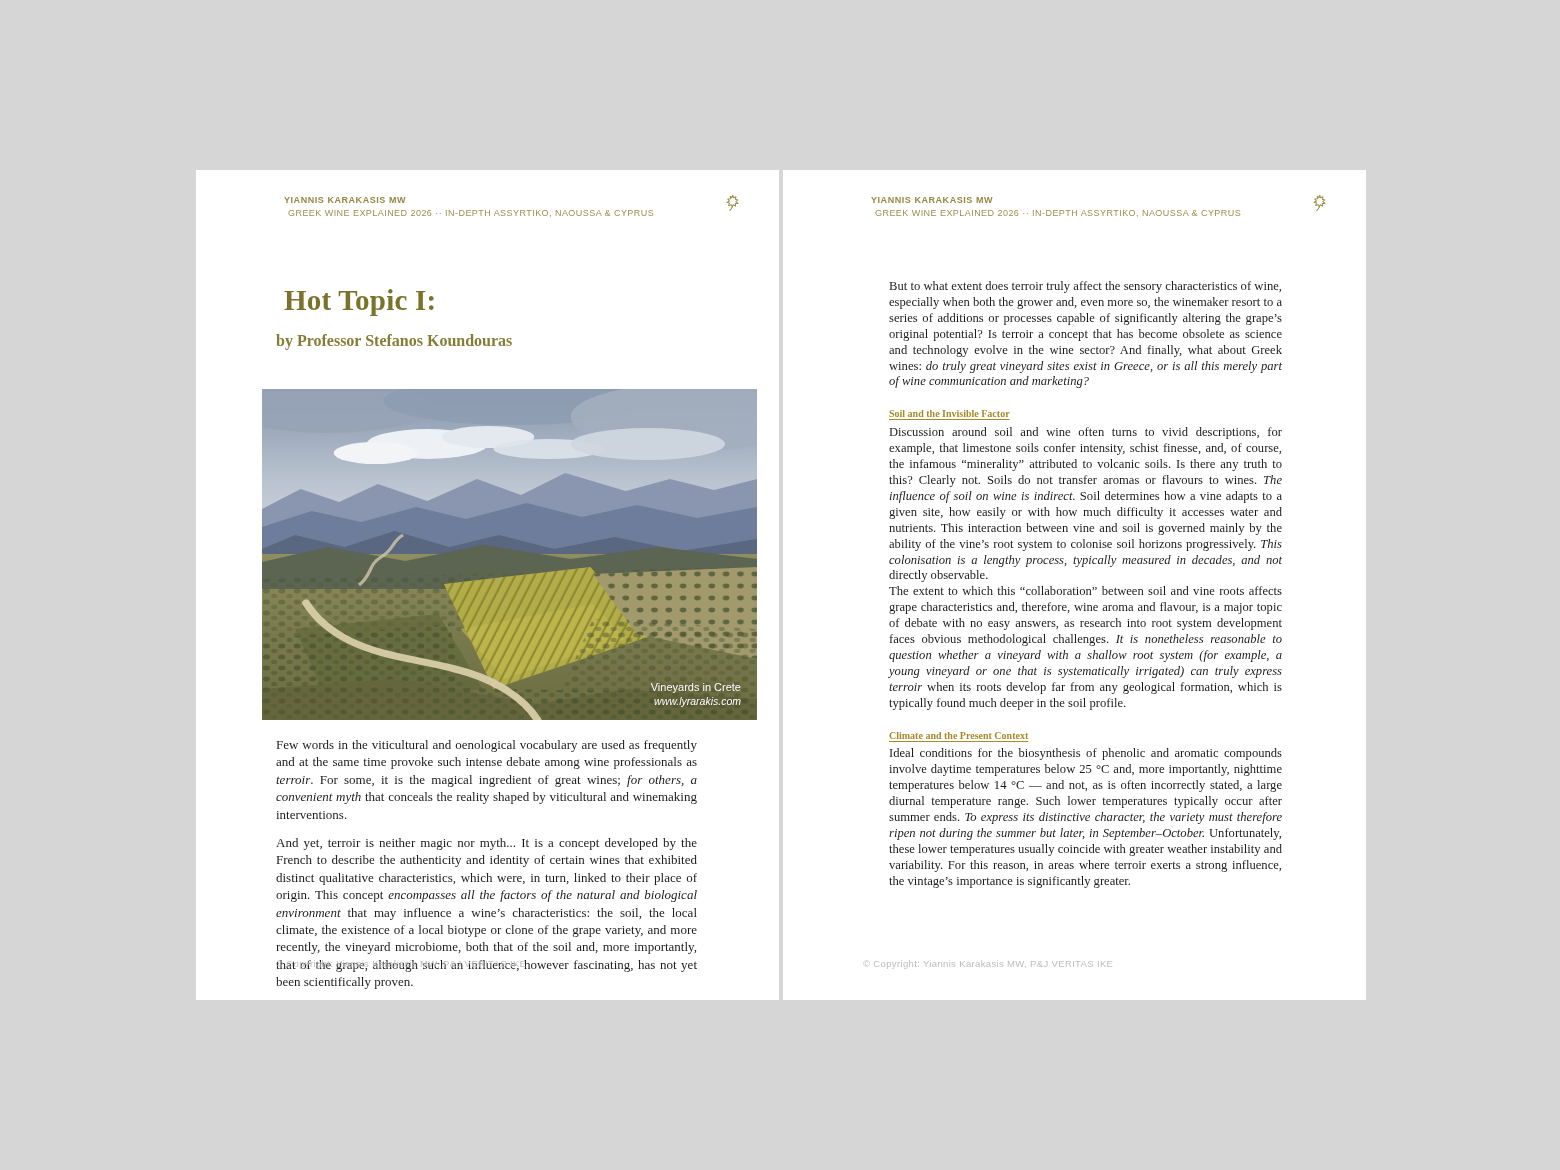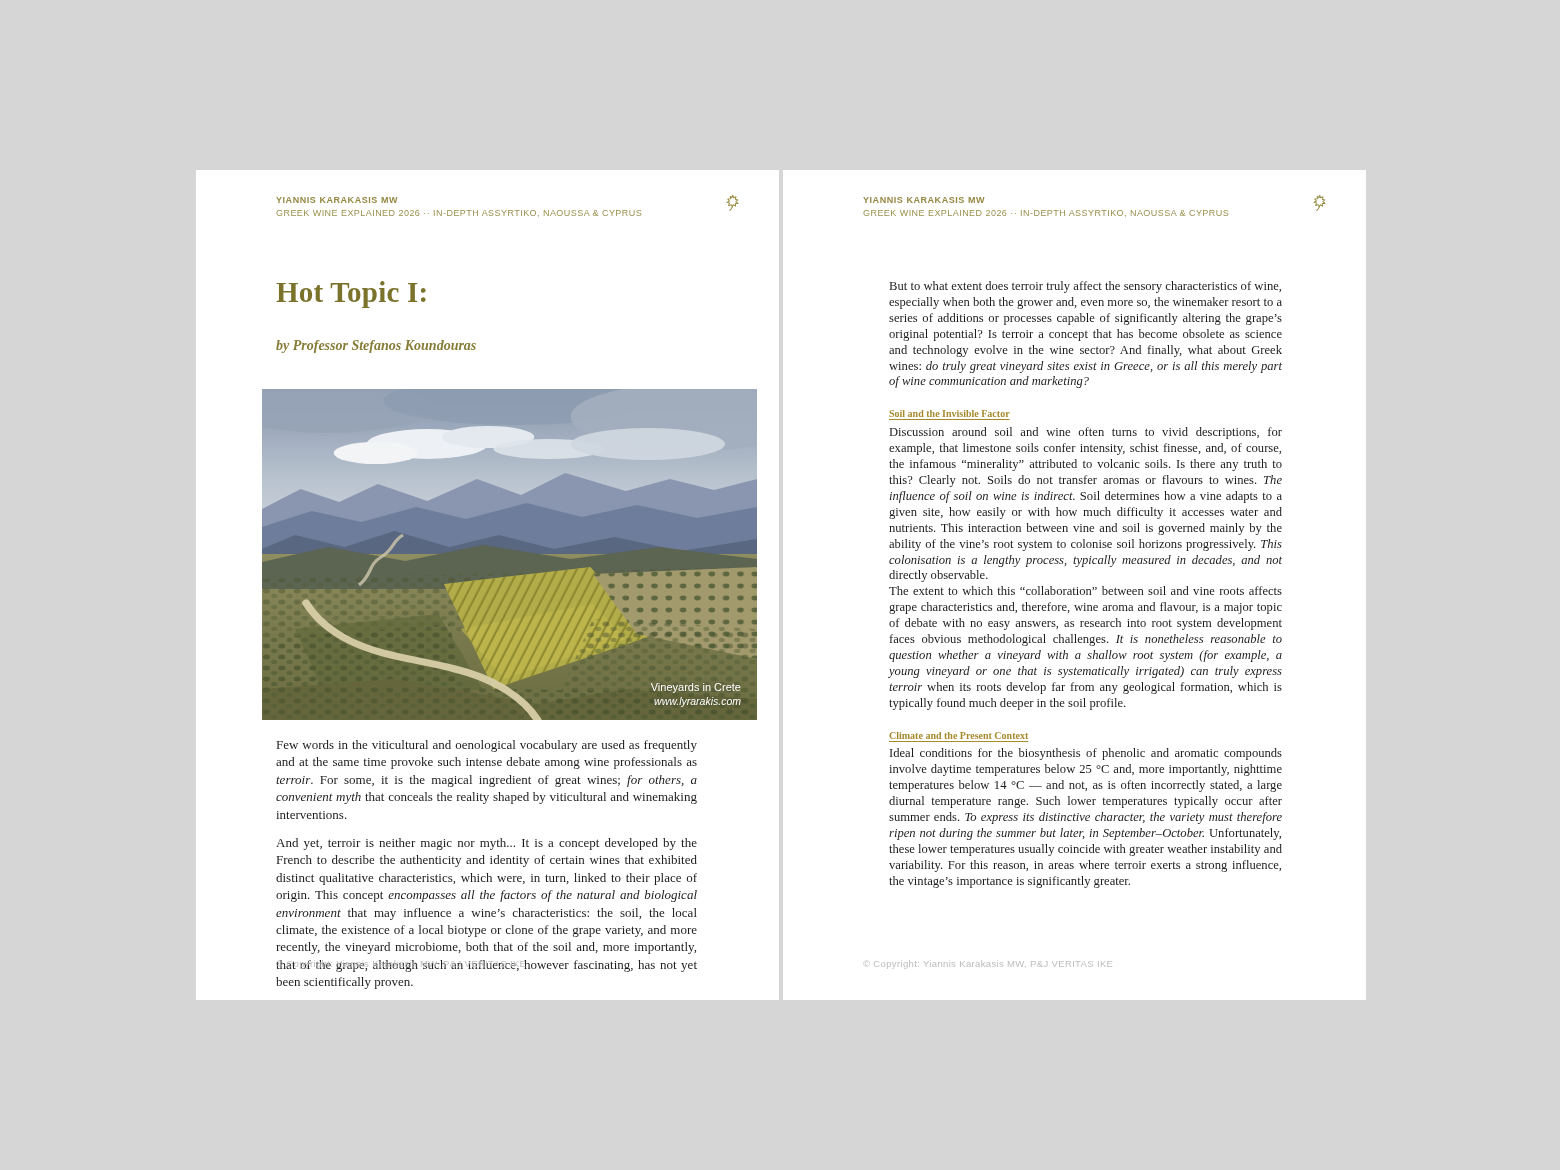--- a/index.html
+++ b/index.html
@@ -6,33 +6,33 @@
   body{
     width:1560px;height:1170px;overflow:hidden;
     background:#d6d6d6;
     font-family:"Liberation Sans",sans-serif;
     position:relative;
   }
   .spread{position:absolute;left:196px;top:170px;display:flex;gap:4px;}
   .page{width:583px;height:830px;background:#ffffff;position:relative;}
 
   
-  .hdr-author{position:absolute;top:25px;left:80px;font-size:9px;font-weight:bold;
+  .hdr-author{position:absolute;top:25px;left:88px;font-size:9px;font-weight:bold;
     letter-spacing:.55px;color:#948843;}
-  .hdr-pub{position:absolute;top:38px;left:80px;font-size:9px;
+  .hdr-pub{position:absolute;top:38px;left:92px;font-size:9px;
     letter-spacing:.45px;color:#9a8f4c;}
   .leaf{position:absolute;top:20px;right:36px;width:22px;height:26px;}
   .leaf svg{width:100%;height:100%;transform:rotate(6deg);}
 
   
   .title-block{position:absolute;top:105px;left:80px;right:55px;
     font-family:"Liberation Serif",serif;color:#7b732b;}
-  .title-block h1{margin:0;font-size:29px;line-height:34px;font-weight:bold;letter-spacing:.2px;}
+  .title-block h1{margin:8px;font-size:29px;line-height:34px;font-weight:bold;letter-spacing:.2px;}
   .title-block h1.t2{font-style:italic;}
-  .byline{margin-top:29px;font-size:14px;font-style:italic;font-weight:bold;color:#867c36;}
+  .byline{margin-top:15px;font-size:16px;font-weight:bold;color:#867c36;}
 
   
   .photo{position:absolute;top:219px;left:66px;width:495px;height:331px;margin:0;}
   .photo svg.land{width:100%;height:100%;display:block;}
   .photo-caption{position:absolute;right:16px;bottom:12px;text-align:right;color:#ffffff;
     font-size:11px;line-height:14px;text-shadow:0 0 4px rgba(0,0,0,.35);}
   .photo-caption .cap2{font-style:italic;font-size:10.5px;}
 
   
   .body-text{font-family:"Liberation Serif",serif;color:#1c1c1c;text-align:justify;}

